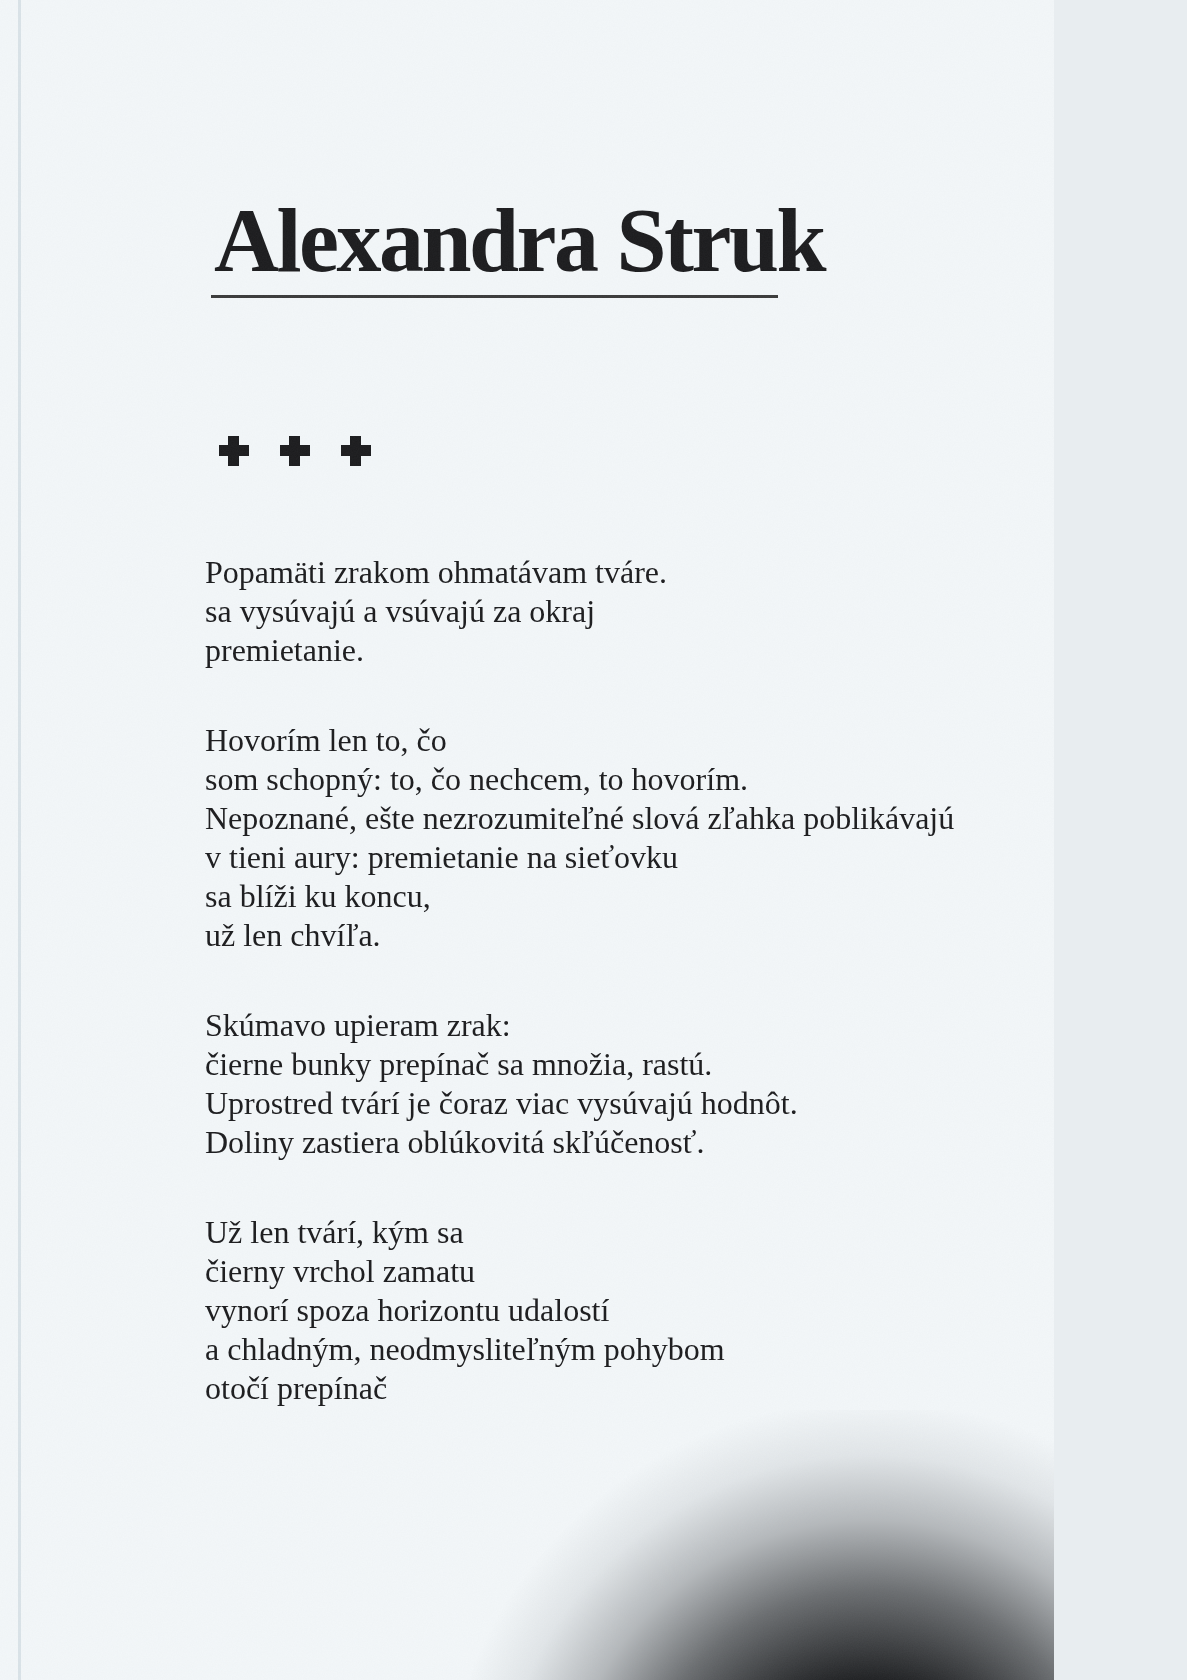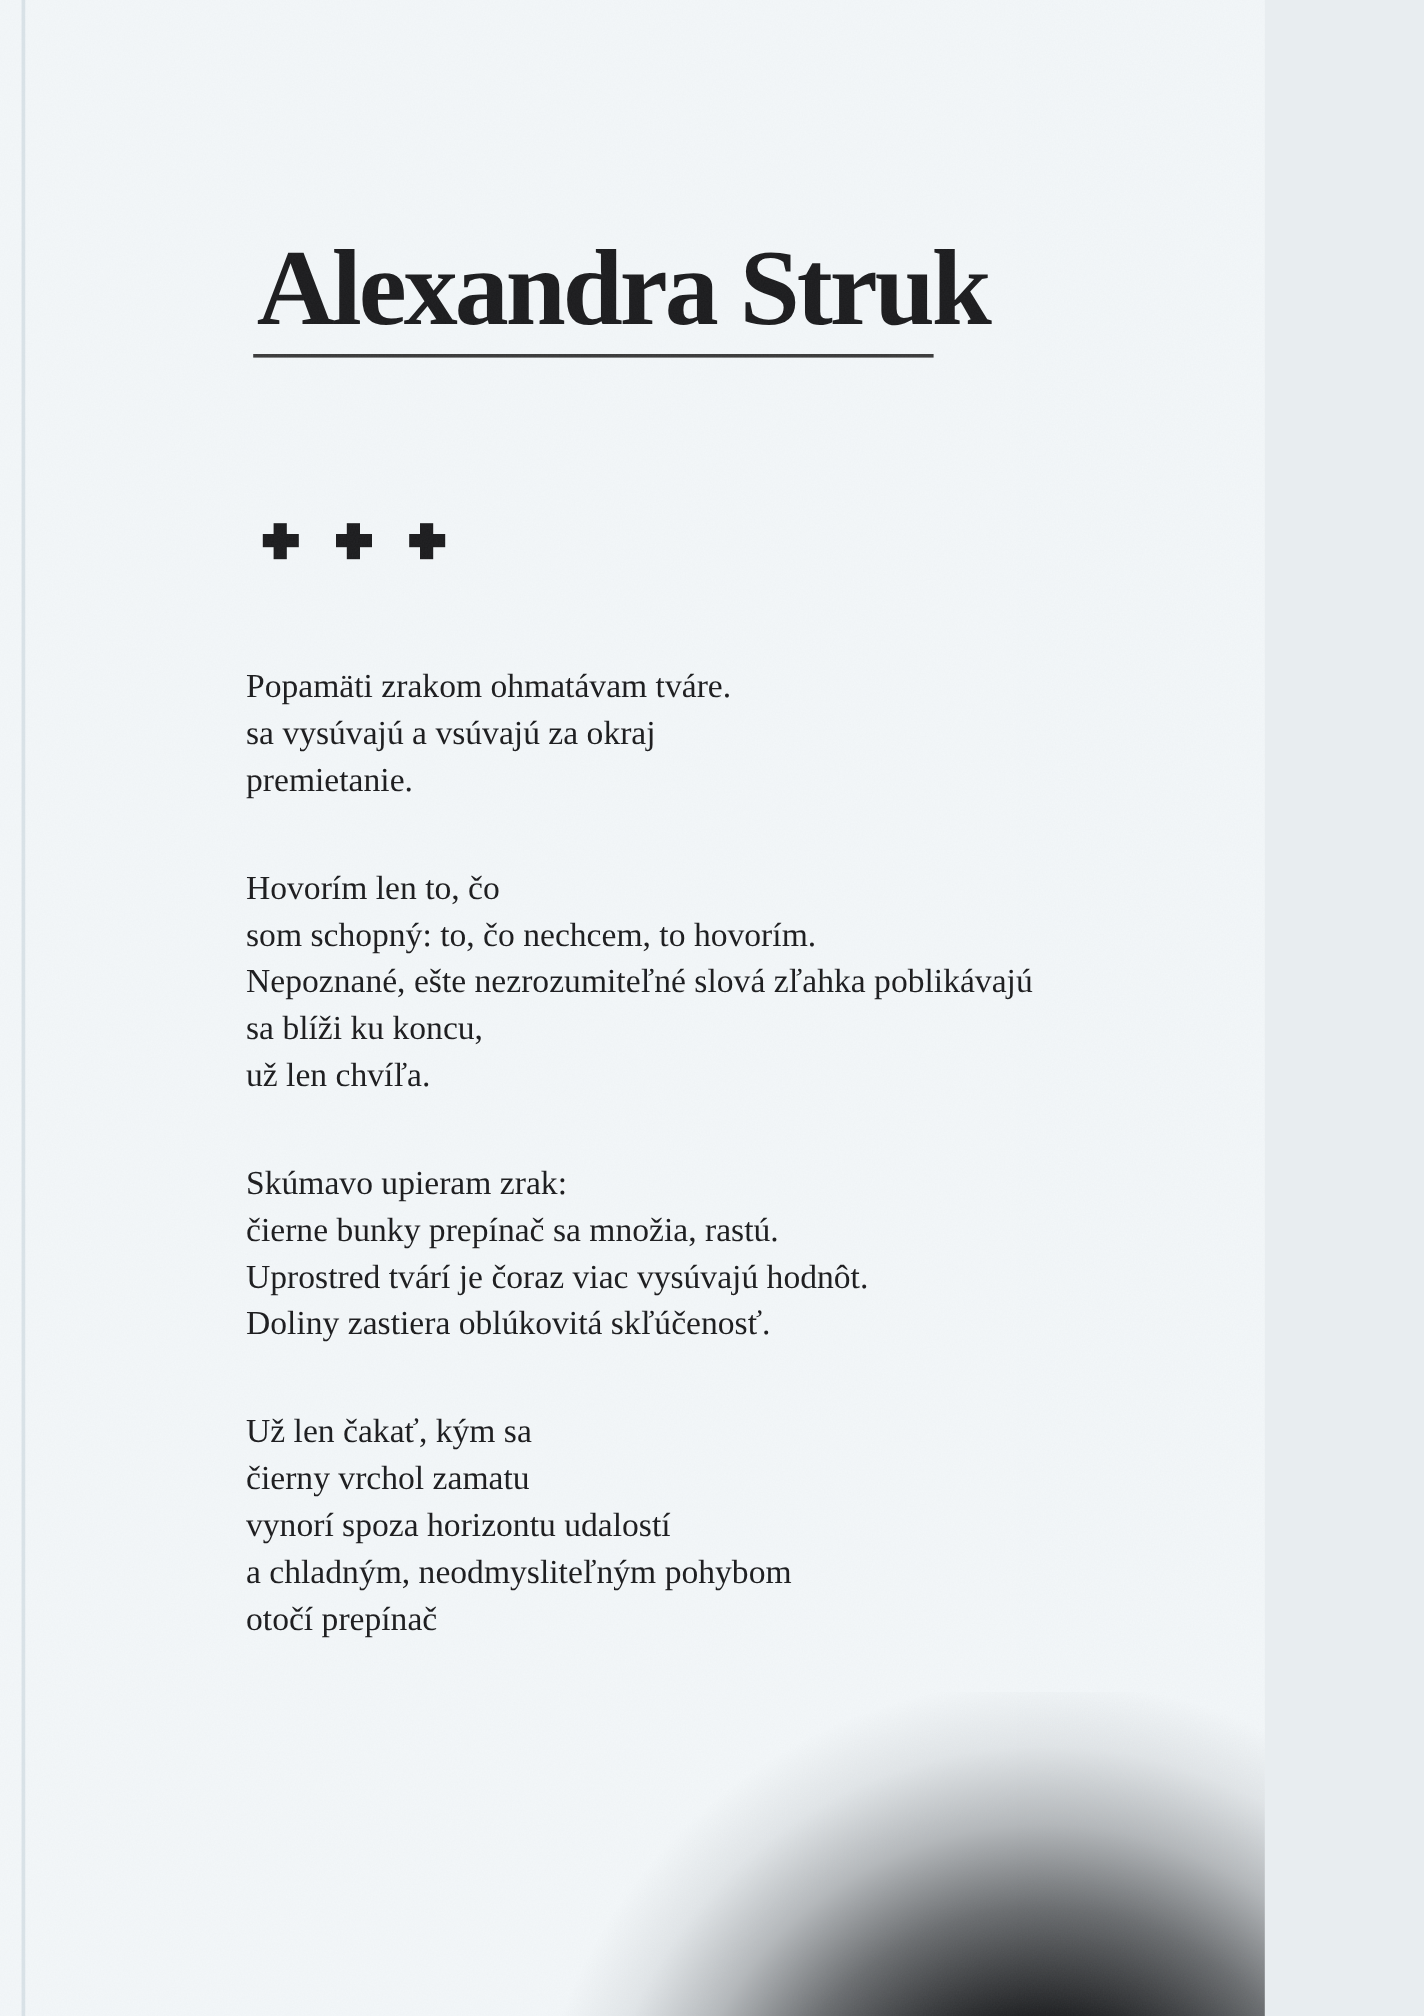--- a/index.html
+++ b/index.html
@@ -74,21 +74,21 @@
     top: 0;
     width: 11px;
     height: 30px;
     background: var(--ink, #141414);
   }
   .poem {
     position: absolute;
     left: 205px;
     top: 553px;
     width: 800px;
-    font-size: 28px;
+    font-size: 32px;
     line-height: 39px;
     color: var(--ink, #1c1c1e);
   }
   .stanza {
     margin: 0 0 51px 0;
   }
   .poem-line {
     display: block;
     white-space: nowrap;
   }
@@ -136,31 +136,32 @@
   <div class="poem" id="poem">
       <p class="stanza">
         <span class="poem-line">Popamäti zrakom ohmatávam tváre.</span>
         <span class="poem-line">sa vysúvajú a vsúvajú za okraj</span>
         <span class="poem-line">premietanie.</span>
       </p>
       <p class="stanza">
         <span class="poem-line">Hovorím len to, čo</span>
         <span class="poem-line">som schopný: to, čo nechcem, to hovorím.</span>
         <span class="poem-line">Nepoznané, ešte nezrozumiteľné slová zľahka poblikávajú</span>
+        <span class="poem-line">v tieni aury: premietanie na sieťovku</span>
         <span class="poem-line">sa blíži ku koncu,</span>
         <span class="poem-line">už len chvíľa.</span>
       </p>
       <p class="stanza">
         <span class="poem-line">Skúmavo upieram zrak:</span>
         <span class="poem-line">čierne bunky prepínač sa množia, rastú.</span>
         <span class="poem-line">Uprostred tvárí je čoraz viac vysúvajú hodnôt.</span>
         <span class="poem-line">Doliny zastiera oblúkovitá skľúčenosť.</span>
       </p>
       <p class="stanza">
-        <span class="poem-line">Už len čakať, kým sa</span>
+        <span class="poem-line">Už len tvárí, kým sa</span>
         <span class="poem-line">čierny vrchol zamatu</span>
         <span class="poem-line">vynorí spoza horizontu udalostí</span>
         <span class="poem-line">a chladným, neodmysliteľným pohybom</span>
         <span class="poem-line">otočí prepínač</span>
       </p>
     </div>
 
   <div class="corner-shadow"></div>
 
   <svg class="grain" width="1187" height="1680" xmlns="http://www.w3.org/2000/svg">

